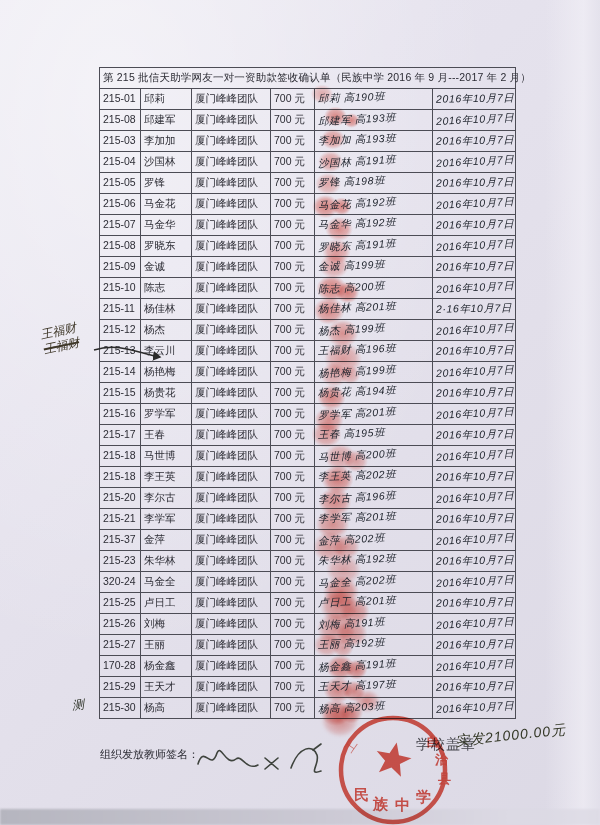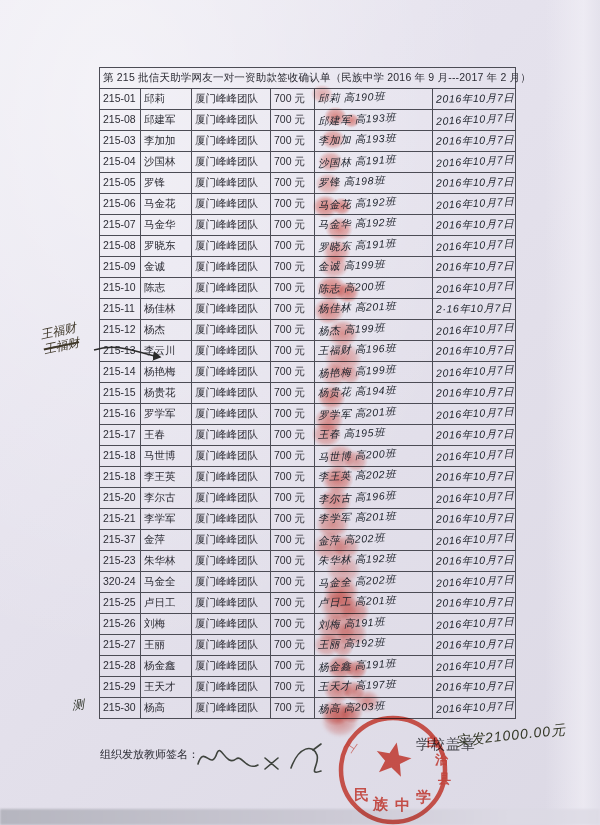--- a/index.html
+++ b/index.html
@@ -291,21 +291,21 @@
         </tr>
         <tr>
           <td class="c-id">215-27</td>
           <td class="c-name">王丽</td>
           <td class="c-donor">厦门峰峰团队</td>
           <td class="c-amount">700 元</td>
           <td class="c-sig"><span class="hand">王丽 高192班</span><span class="fingerprint" style="width: 32px; height: 28px; left: -4px; top: -4px; opacity: 0.61;"></span><span class="fingerprint" style="width: 24px; height: 22px; left: 16px; top: 2px; opacity: 0.61;"></span></td>
           <td class="c-date"><span class="hand date">2016年10月7日</span></td>
         </tr>
         <tr>
-          <td class="c-id">215-28</td>
+          <td class="c-id">170-28</td>
           <td class="c-name">杨金鑫</td>
           <td class="c-donor">厦门峰峰团队</td>
           <td class="c-amount">700 元</td>
           <td class="c-sig"><span class="hand">杨金鑫 高191班</span><span class="fingerprint" style="width: 33px; height: 29px; left: 9px; top: -3px; opacity: 0.92;"></span><span class="fingerprint" style="width: 25px; height: 23px; left: 29px; top: 2px; opacity: 0.92;"></span></td>
           <td class="c-date"><span class="hand date">2016年10月7日</span></td>
         </tr>
         <tr>
           <td class="c-id">215-29</td>
           <td class="c-name">王天才</td>
           <td class="c-donor">厦门峰峰团队</td>

